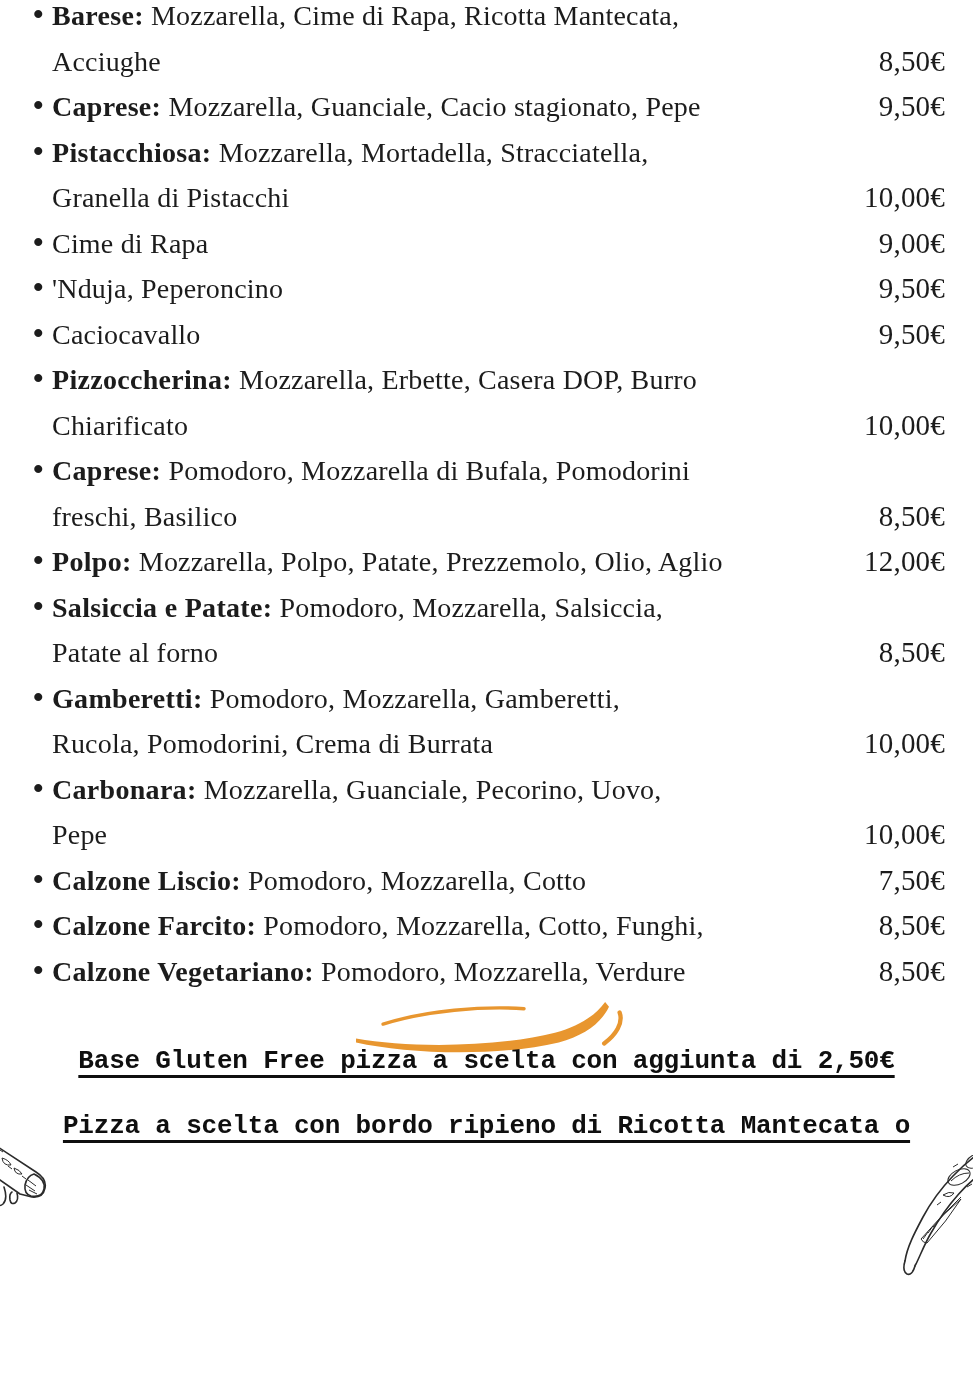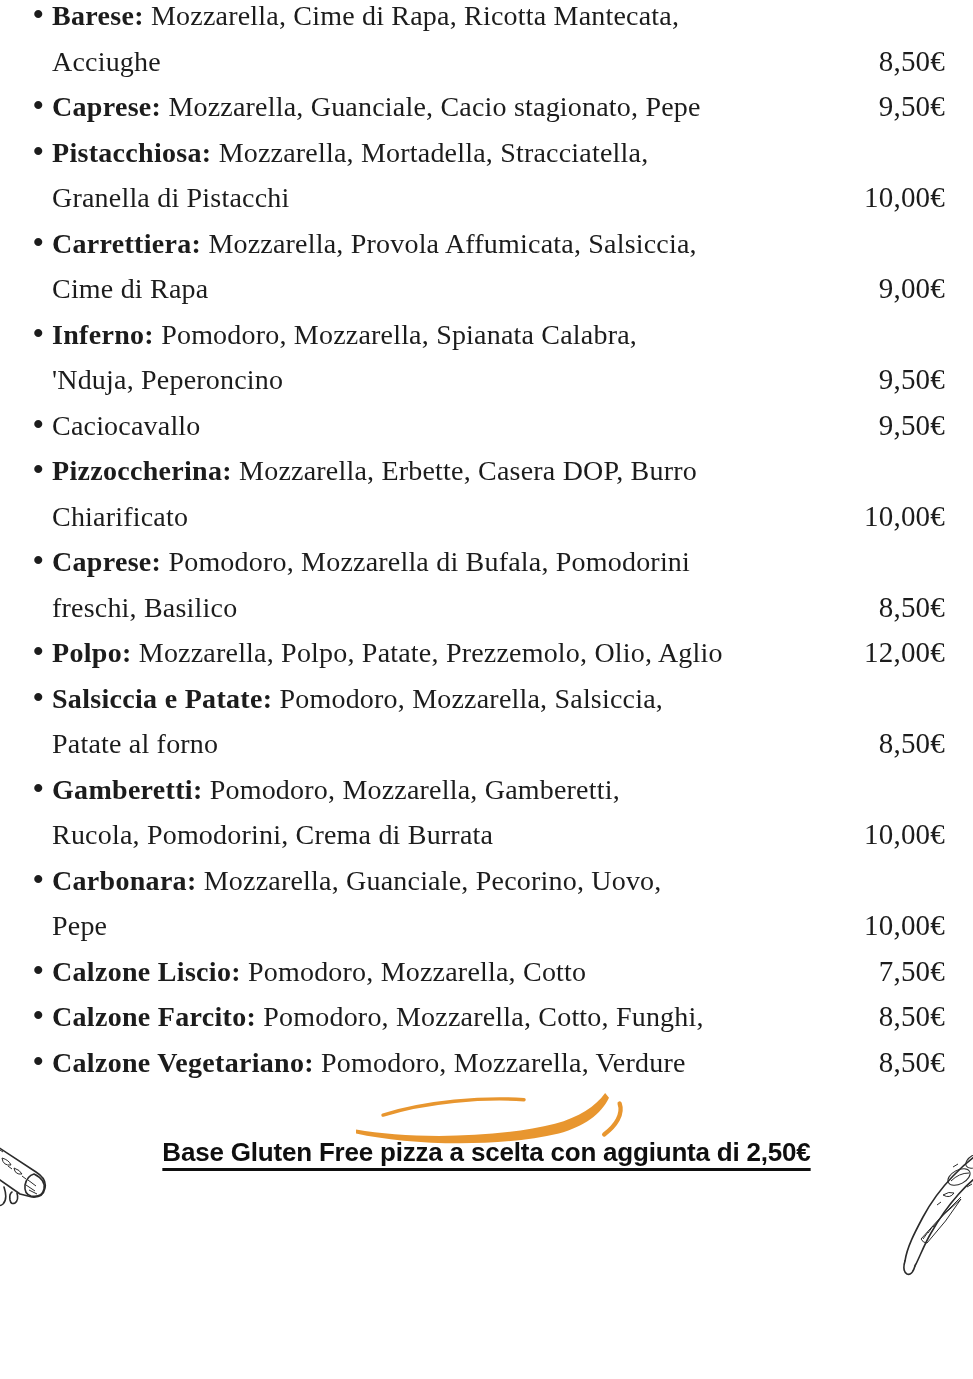--- a/index.html
+++ b/index.html
@@ -49,21 +49,21 @@
     text-align: center;
     margin-top: 6px;
   }
   .swoosh-wrap {
     height: 56px;
     margin-bottom: -14px;
     text-align: center;
   }
   .swoosh-wrap svg { transform: translateX(10px); }
   .note-line {
-    font-family: Liberation Sans, sans-serif;
+    font-family: Liberation Mono, monospace;
     font-weight: 700;
     font-size: 26px;
     line-height: 39px;
     color: #0f0f0f;
     letter-spacing: -0.2px;
   }
   .note-line span {
     text-decoration: underline;
     text-decoration-thickness: 3px;
     text-underline-offset: 7px;
@@ -101,30 +101,28 @@
       <div class="item-body">
           <div class="item-line"><span class="item-name">Pistacchiosa:</span><span> Mozzarella, Mortadella, Stracciatella,</span></div>
           <div class="item-line">Granella di Pistacchi</div>
         </div>
       <div class="item-price">10,00€</div>
     </li>
 
     <li class="menu-item">
       <span class="bullet">•</span>
       <div class="item-body">
-          <div class="item-line"><span class="item-name">Carrettiera:</span><span> Mozzarella, Provola Affumicata, Salsiccia,</span></div>
           <div class="item-line">Cime di Rapa</div>
         </div>
       <div class="item-price">9,00€</div>
     </li>
 
     <li class="menu-item">
       <span class="bullet">•</span>
       <div class="item-body">
-          <div class="item-line"><span class="item-name">Inferno:</span><span> Pomodoro, Mozzarella, Spianata Calabra,</span></div>
           <div class="item-line">'Nduja, Peperoncino</div>
         </div>
       <div class="item-price">9,50€</div>
     </li>
 
     <li class="menu-item">
       <span class="bullet">•</span>
       <div class="item-body">
           <div class="item-line">Caciocavallo</div>
         </div>
@@ -214,20 +212,23 @@
       <svg width="300" height="56" viewBox="0 0 300 58">
         <path d="M4,40 C60,50 150,49 210,34 C235,27 252,16 262,2 L266,7 C258,24 240,37 214,44 C150,59 58,56 4,44 Z" fill="#E8962F"></path>
         <path d="M277,13 C281,24 273,36 261,45" fill="none" stroke="#E8962F" stroke-width="4.5" stroke-linecap="round"></path>
         <path d="M32,25 C76,11 136,6 178,9" fill="none" stroke="#E8962F" stroke-width="3.5" stroke-linecap="round"></path>
       </svg>
     </div>
     <div class="note-line">
       <span>Base Gluten Free pizza a scelta con aggiunta di 2,50€</span>
     </div>
     <div class="note-gap"></div>
+    <div class="note-line">
+      <span>Pizza a scelta con bordo ripieno di Ricotta Mantecata o</span>
+    </div>
   </div>
 
   <svg class="sketch sketch-left" width="82" height="92" viewBox="0 0 82 92">
     <g fill="#ffffff" stroke="#2b2b2b" stroke-width="1.6" stroke-linejoin="round" stroke-linecap="round">
       <path d="M-6,2 L52,40 Q63,47 61,56 Q59,66 48,65 L36,62 L-10,30 Z"></path>
       <path d="M50,42 Q62,48 60,57 Q58,66 47,64 Q40,62 41,53 Q43,44 50,42 Z"></path>
       <path d="M20,55 q4,12 -1,17 q-5,4 -7,-3 q-2,-9 1,-14" fill="#ffffff"></path>
       <path d="M33,61 q2,7 -2,10 q-4,2 -5,-3 q-1,-6 2,-8" fill="#ffffff"></path>
     </g>
     <g fill="none" stroke="#2b2b2b" stroke-width="1">

